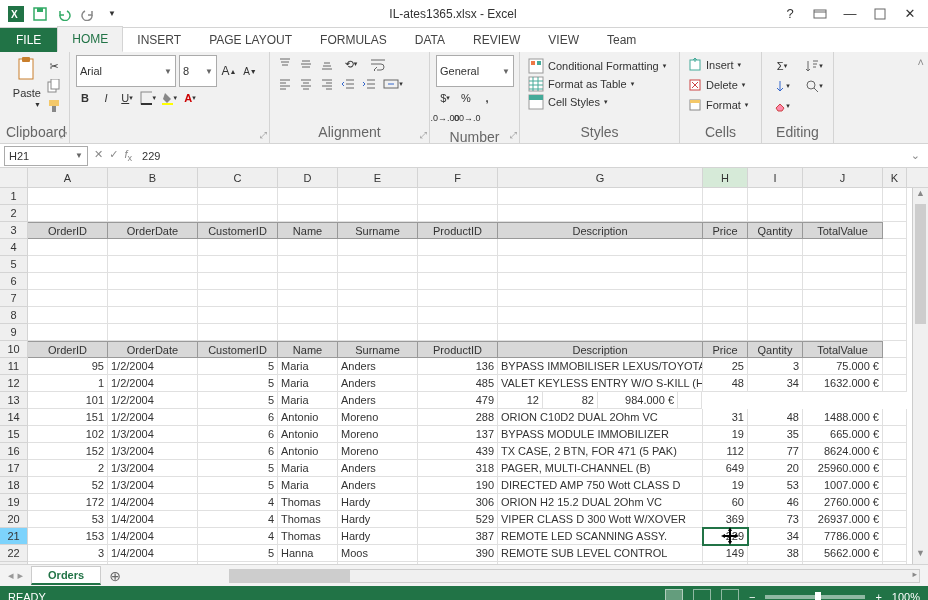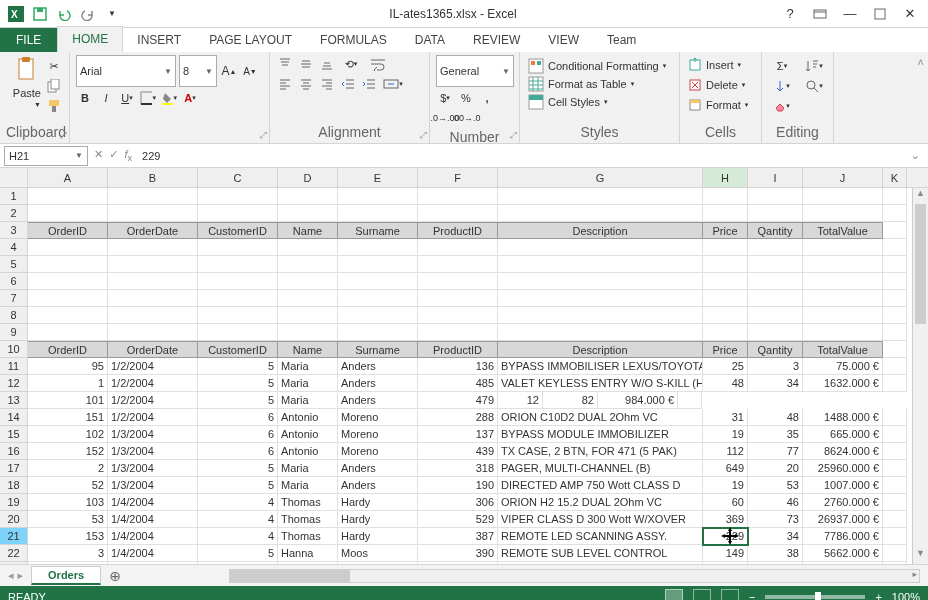--- a/index.html
+++ b/index.html
@@ -688,21 +688,21 @@
         <div class="cell wE">Anders</div>
         <div class="cell wF num">190</div>
         <div class="cell wG">DIRECTED AMP 750 Wott CLASS D</div>
         <div class="cell wH num">19</div>
         <div class="cell wI num">53</div>
         <div class="cell wJ num">1007.000 €</div>
         <div class="cell wK"></div>
       </div>
       <div class="datarow">
         <div class="rowhdr">19</div>
-        <div class="cell wA num">103</div>
+        <div class="cell wA num">172</div>
         <div class="cell wB">1/4/2004</div>
         <div class="cell wC num">4</div>
         <div class="cell wD">Thomas</div>
         <div class="cell wE">Hardy</div>
         <div class="cell wF num">306</div>
         <div class="cell wG">ORION H2 15.2 DUAL 2Ohm VC</div>
         <div class="cell wH num">60</div>
         <div class="cell wI num">46</div>
         <div class="cell wJ num">2760.000 €</div>
         <div class="cell wK"></div>

